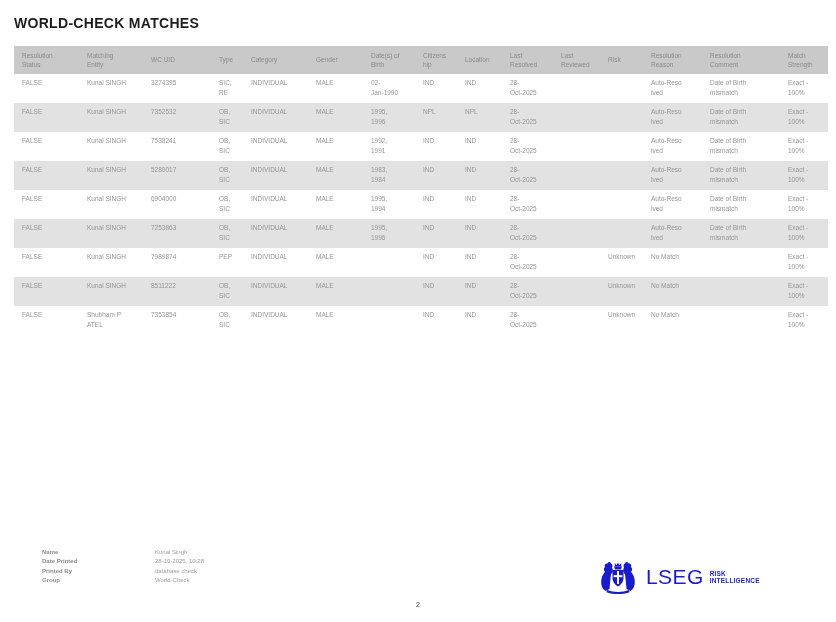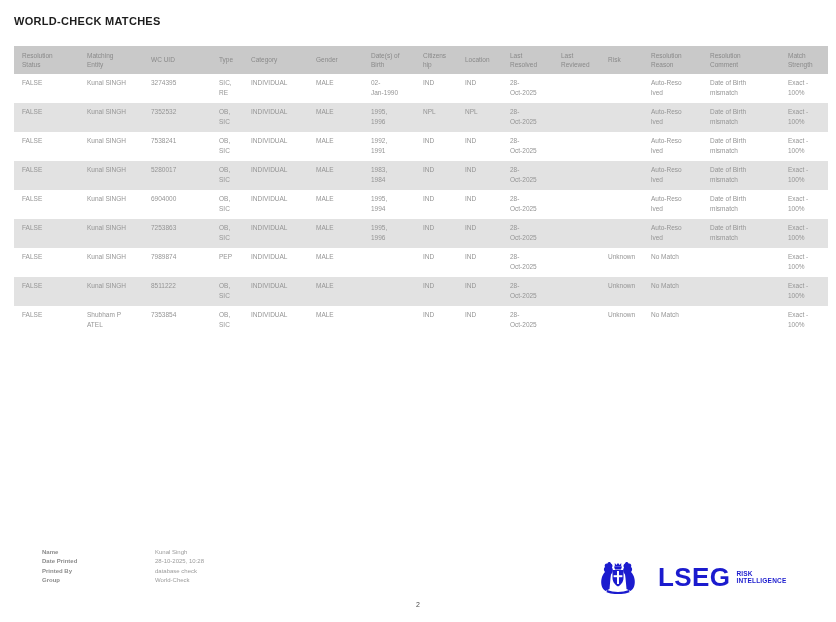--- a/index.html
+++ b/index.html
@@ -5,21 +5,21 @@
   html, body { margin:0; padding:0; background:#ffffff; }
   body {
     width:836px; height:622px;
     font-family:"Liberation Sans", sans-serif;
     position:relative; overflow:hidden;
   }
   .page { position:absolute; inset:0; background:#ffffff; }
 
   .title {
     position:absolute; left:14px; top:15px; margin:0;
-    font-size:11px; font-weight:bold; letter-spacing:0.3px;
+    font-size:14px; font-weight:bold; letter-spacing:0.3px;
     color:#1d1d1d;
   }
 
   table.matches {
     position:absolute; left:14px; top:46px; width:814px;
     border-collapse:collapse; table-layout:fixed;
   }
   table.matches th {
     background:#c9c9c9; color:#8a8a8a;
     font-weight:normal; text-align:left; vertical-align:middle;
@@ -43,22 +43,22 @@
   }
   .meta .row { display:flex; }
   .meta .label { width:113px; color:#8c8c8c; font-weight:bold; }
   .meta .value { color:#9c9c9c; }
 
   .logo {
     position:absolute; left:597px; top:560px;
     display:flex; align-items:center; color:#1b1bce;
   }
   .logo .brand {
-    font-size:26px; font-weight:bold; letter-spacing:0.4px;
-    margin-left:19px;
+    font-size:21px; font-weight:normal; letter-spacing:0.4px;
+    margin-left:7px;
   }
   .logo .sub {
     margin-left:6px; font-size:6.5px; font-weight:bold;
     line-height:7px; letter-spacing:0.2px;
   }
   .logo .sub span { display:block; }
 
   .pageno {
     position:absolute; left:0; right:0; top:601px;
     text-align:center; font-size:7px; color:#4a4a4a;

